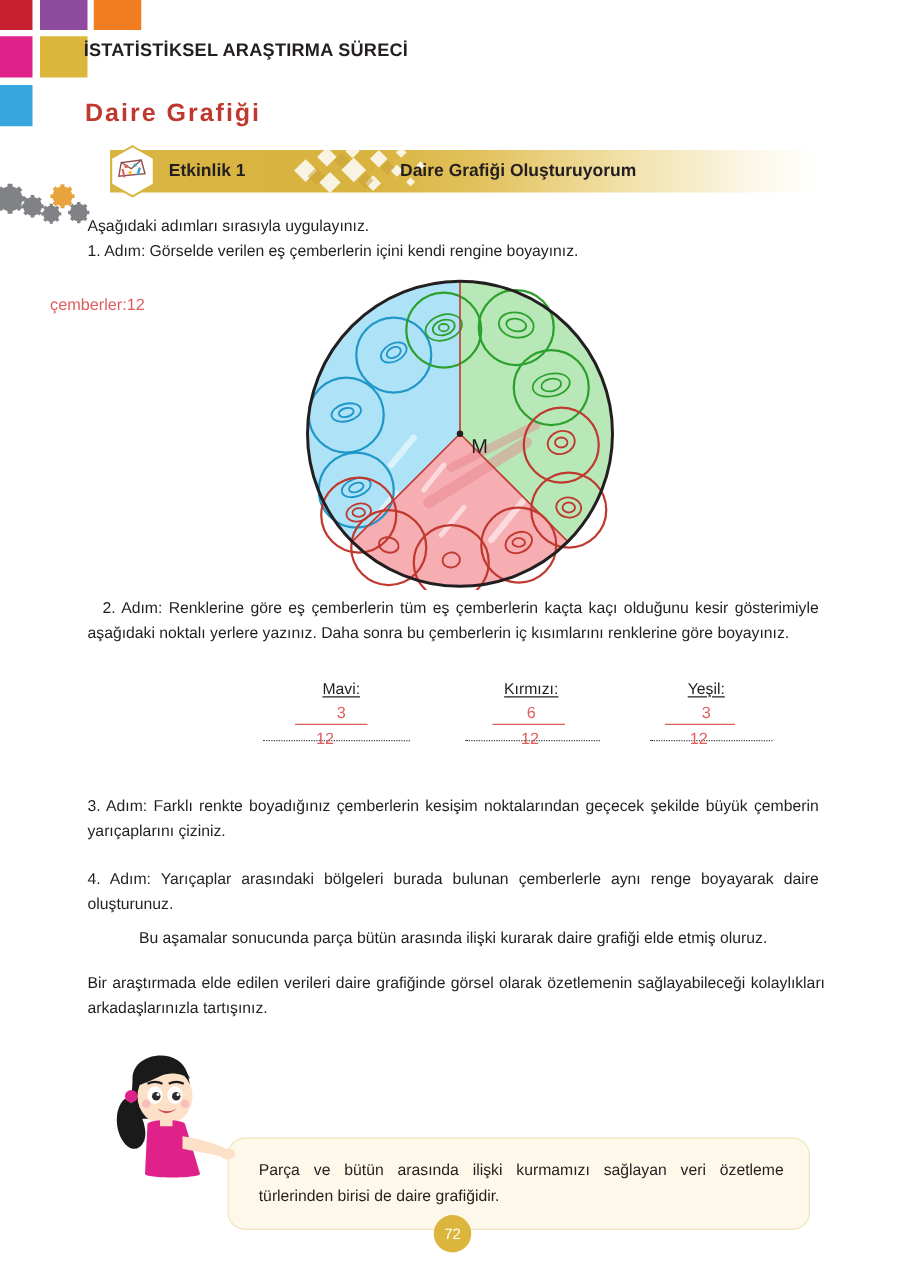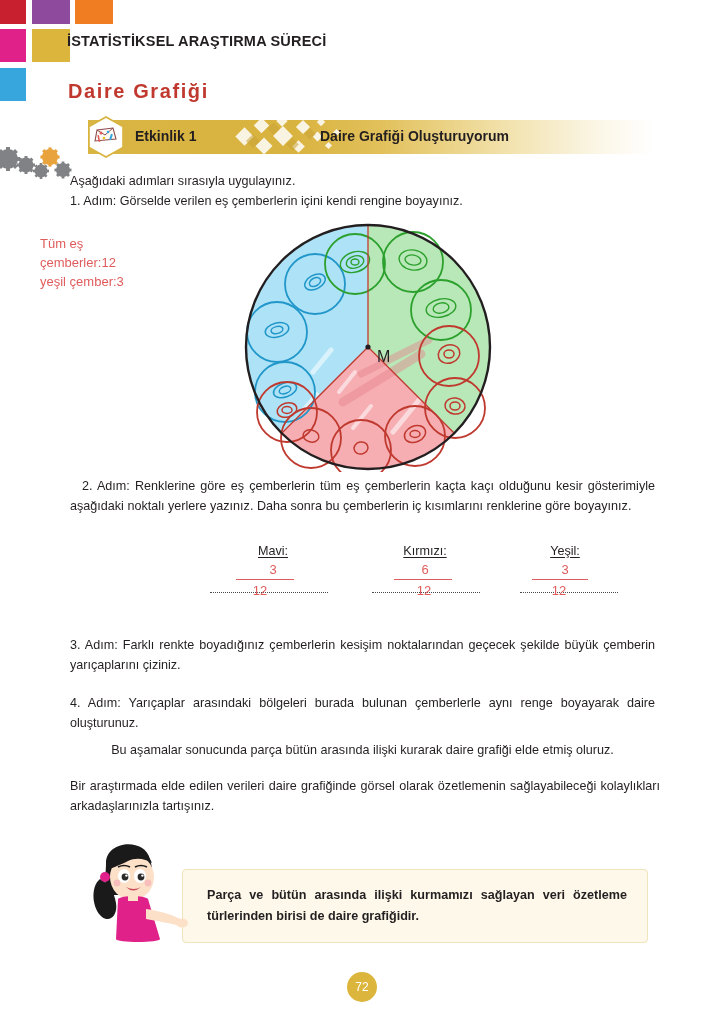--- a/index.html
+++ b/index.html
@@ -154,26 +154,25 @@
     position: absolute; left: 0; right: 0; top: 21px;
     font-size: 13px; color: #e05c5c;
   }
   .frac-blue  .frac-den { transform: translateX(-13px); }
   .frac-red   .frac-den { transform: translateX(-1px); }
   .frac-green .frac-den { transform: translateX(-6px); }
 
   
   .bubble {
     position: absolute;
-    left: 182px; top: 869px;
+    left: 182px; top: 910px;
     width: 464px; height: 72px;
     background: #fdf8e9;
     border: 1px solid #f0e4bc;
-    border-radius: 4px;
-    font-weight: bold;
+    border-radius: 14px;
   }
   .bubble-text {
     position: absolute;
     left: 24px; top: 15px;
     width: 420px;
     font-size: 12.6px;
     line-height: 21px;
     text-align: justify;
     color: #231f20;
   }
@@ -311,23 +310,21 @@
   </div>
 
   <div class="banner-label">Etkinlik 1</div>
   <div class="banner-title">Daire Grafiği Oluşturuyorum</div>
 </div>
 
 <div class="body-text intro">Aşağıdaki adımları sırasıyla uygulayınız.</div>
 <div class="body-text step1">1. Adım: Görselde verilen eş çemberlerin içini kendi rengine boyayınız.</div>
 
 <div class="annot">
-  <div>Tüm eş</div>
   <div>çemberler:12</div>
-  <div>yeşil çember:3</div>
 </div>
 
 <div class="pie-wrap">
   <svg width="250" height="250" viewBox="0 0 250 250">
     <defs>
       <clipPath id="clipBig">
           <circle cx="125" cy="125" r="122"></circle>
         </clipPath>
       <clipPath id="secBlue">
           <path d="M125,125 L125,3 A122,122 0 0,0 38.7,211.3 Z"></path>

